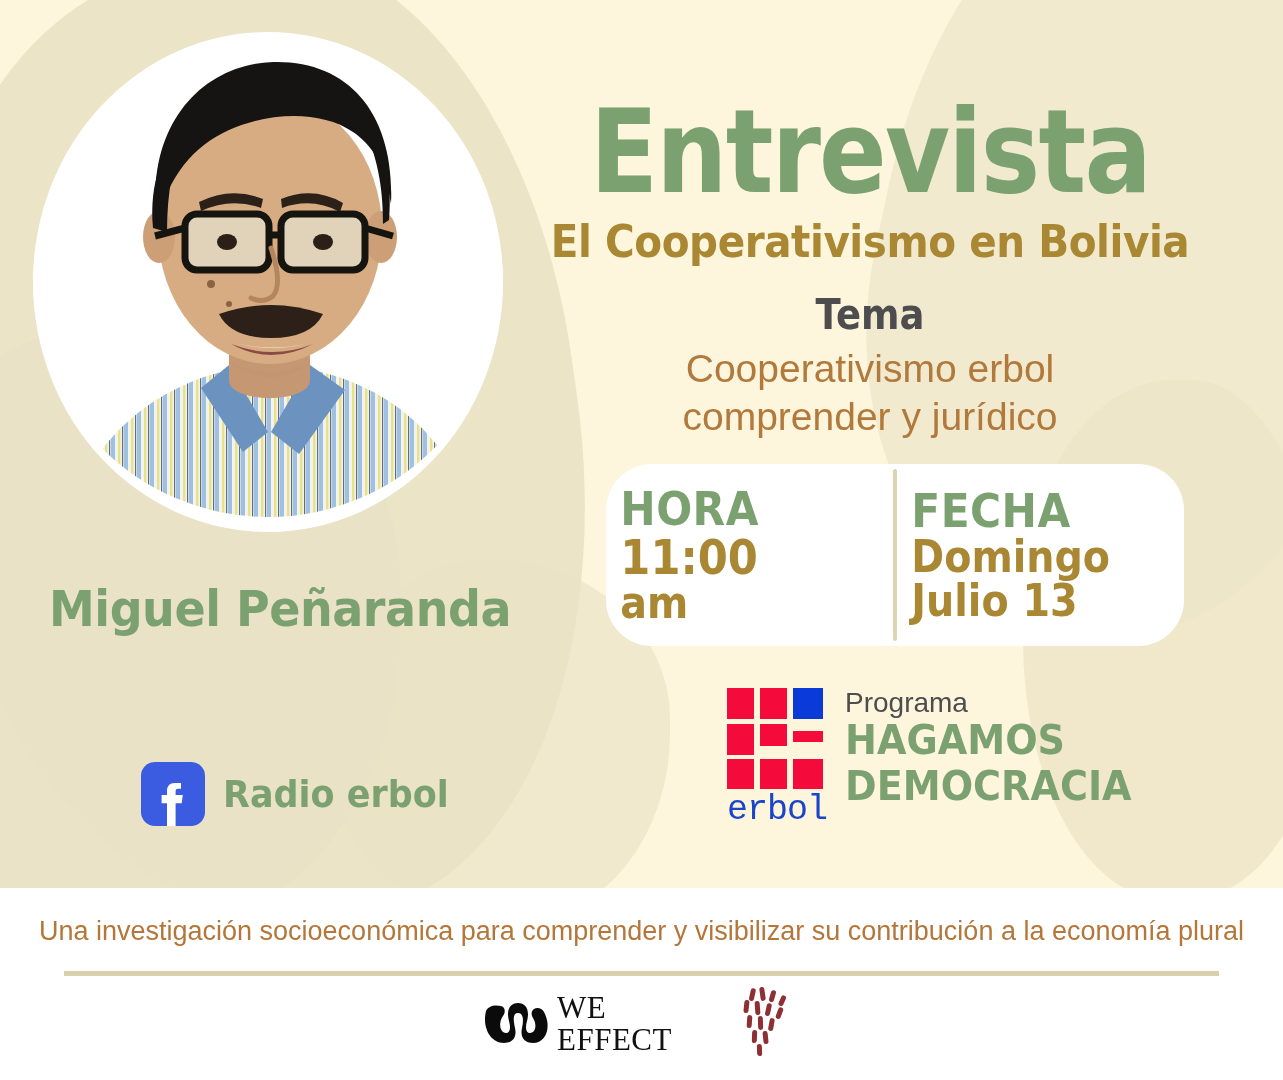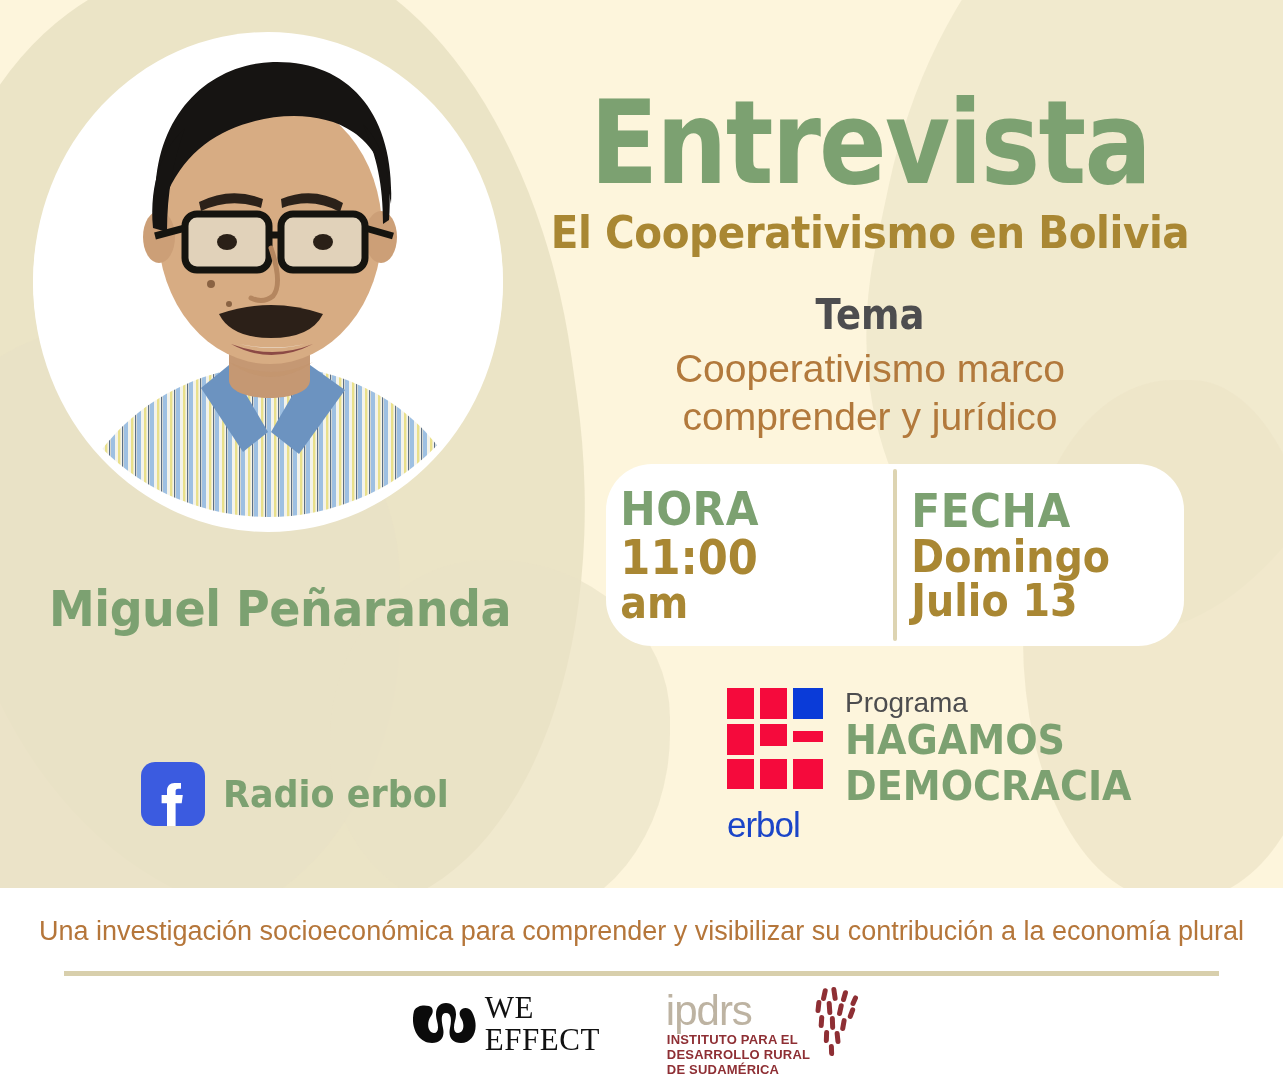--- a/index.html
+++ b/index.html
@@ -43,21 +43,21 @@
 
   
   .portrait-wrap{
     position:absolute;left:33px;top:32px;width:470px;height:500px;
     border-radius:50%;overflow:hidden;background:#ffffff;
   }
   .portrait-svg{display:block;width:470px;height:500px;}
 
   
   .headline{
-    position:absolute;left:505px;top:90px;width:730px;text-align:center;
+    position:absolute;left:505px;top:99px;width:730px;text-align:center;
   }
   .title-main{
     font-family:"DejaVu Sans", sans-serif;
     font-weight:700;
     font-size:116px;
     line-height:.92;
     letter-spacing:-2px;
     color:#7CA171;
     transform:scaleX(.86);
     transform-origin:center;
@@ -123,22 +123,22 @@
     font-family:"DejaVu Sans", sans-serif;font-weight:700;font-size:38px;
     color:#7CA171;margin-left:18px;transform:scaleX(.92);transform-origin:left center;
   }
   .gap{width:86px;}
 
   
   .program{position:absolute;left:727px;top:688px;display:flex;align-items:flex-start;}
   .erbol-logo{width:96px;}
   .erbol-grid{display:block;}
   .erbol-word{
-    font-family:Liberation Sans, sans-serif;font-size:35px;color:#1B45C8;
-    letter-spacing:-1px;margin-top:18px;line-height:1;
+    font-family:Liberation Mono, monospace;font-size:35px;color:#1B45C8;
+    letter-spacing:-1px;margin-top:4px;line-height:1;
   }
   .program-text{margin-left:22px;}
   .program-kicker{
     font-family:"Liberation Sans", sans-serif;font-size:28px;color:#4D4D4F;
     line-height:1.05;margin:0;
   }
   .program-name{
     font-family:"DejaVu Sans", sans-serif;font-weight:700;font-size:41px;
     color:#7CA171;line-height:1.06;margin:2px 0 0 0;
     transform:scaleX(.93);transform-origin:left center;
@@ -249,21 +249,21 @@
   </div>
 
   <div class="headline">
     <div class="title-main">Entrevista</div>
     <div class="title-sub">El Cooperativismo en Bolivia</div>
   </div>
 
   <div class="tema-block">
     <div class="tema-label">Tema</div>
     <div class="tema-text">
-      <span>Cooperativismo marco</span><br>
+      <span>Cooperativismo erbol</span><br>
       <span>comprender y jurídico</span>
     </div>
   </div>
 
   <div class="schedule-card">
     <div class="sched-col">
       <div class="sched-head">HORA</div>
       <div class="sched-val">11:00</div>
       <div class="sched-val small">am</div>
     </div>
@@ -321,28 +321,20 @@
         <svg width="66" height="46" viewBox="0 0 66 46">
           <path d="M4 10 C0 26 8 42 22 42 C31 42 35 36 33 27 C31 18 31 12 36 12 C41 12 42 18 40 27 C38 36 42 42 51 42 C64 42 70 26 62 11 C60 7 55 6 52 8 C49 10 49 14 51 17 C55 23 54 32 48 32 C44 32 43 27 45 20 C48 9 44 2 36 2 C28 2 24 9 27 20 C29 27 28 32 24 32 C18 32 16 22 21 15 C24 11 23 6 19 5 C14 4 7 4 4 10 Z" fill="#0B0B0B"></path>
         </svg>
         <div class="we-text">
           <div>WE</div>
           <div>EFFECT</div>
         </div>
       </div>
 
       <div class="ipdrs">
-        <div class="ipdrs-left">
-          <div class="ipdrs-word">ipdrs</div>
-          <div class="ipdrs-sub">
-            <div>INSTITUTO PARA EL</div>
-            <div>DESARROLLO RURAL</div>
-            <div>DE SUDAMÉRICA</div>
-          </div>
-        </div>
         <svg width="60" height="74" viewBox="0 0 60 74" style="margin-left:-4px;margin-top:-6px;">
           <g fill="#8E2F34">
             <rect x="16" y="2" width="5" height="13" rx="2.5" transform="rotate(12 18 8)"></rect>
             <rect x="26" y="1" width="5" height="14" rx="2.5" transform="rotate(-8 28 8)"></rect>
             <rect x="36" y="4" width="5" height="12" rx="2.5" transform="rotate(16 38 10)"></rect>
             <rect x="46" y="9" width="5" height="11" rx="2.5" transform="rotate(24 48 14)"></rect>
             <rect x="10" y="14" width="5" height="13" rx="2.5" transform="rotate(6 12 20)"></rect>
             <rect x="21" y="15" width="5" height="14" rx="2.5" transform="rotate(-4 23 22)"></rect>
             <rect x="32" y="17" width="5" height="13" rx="2.5" transform="rotate(12 34 23)"></rect>
             <rect x="43" y="21" width="5" height="12" rx="2.5" transform="rotate(20 45 27)"></rect>

